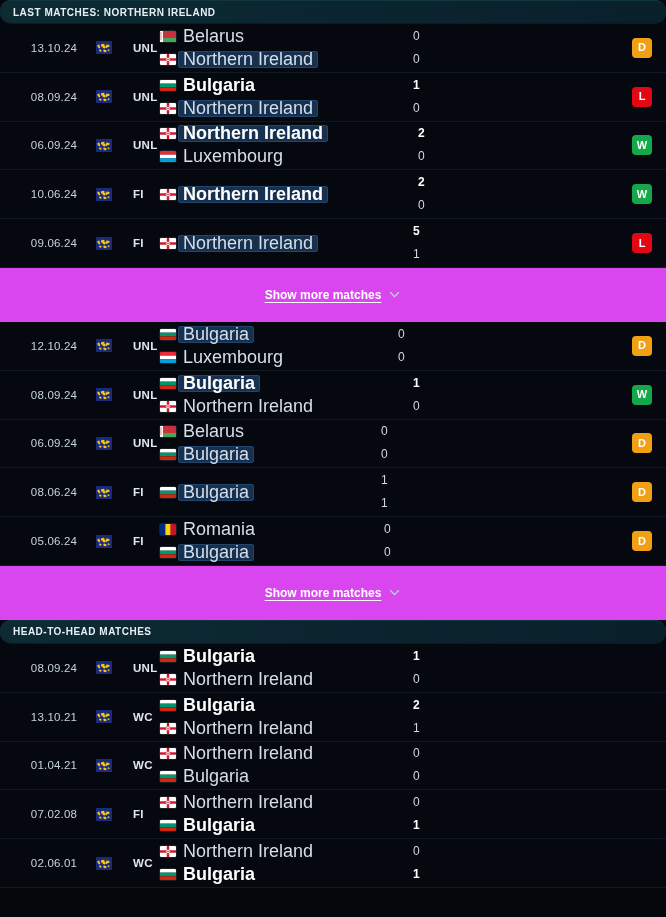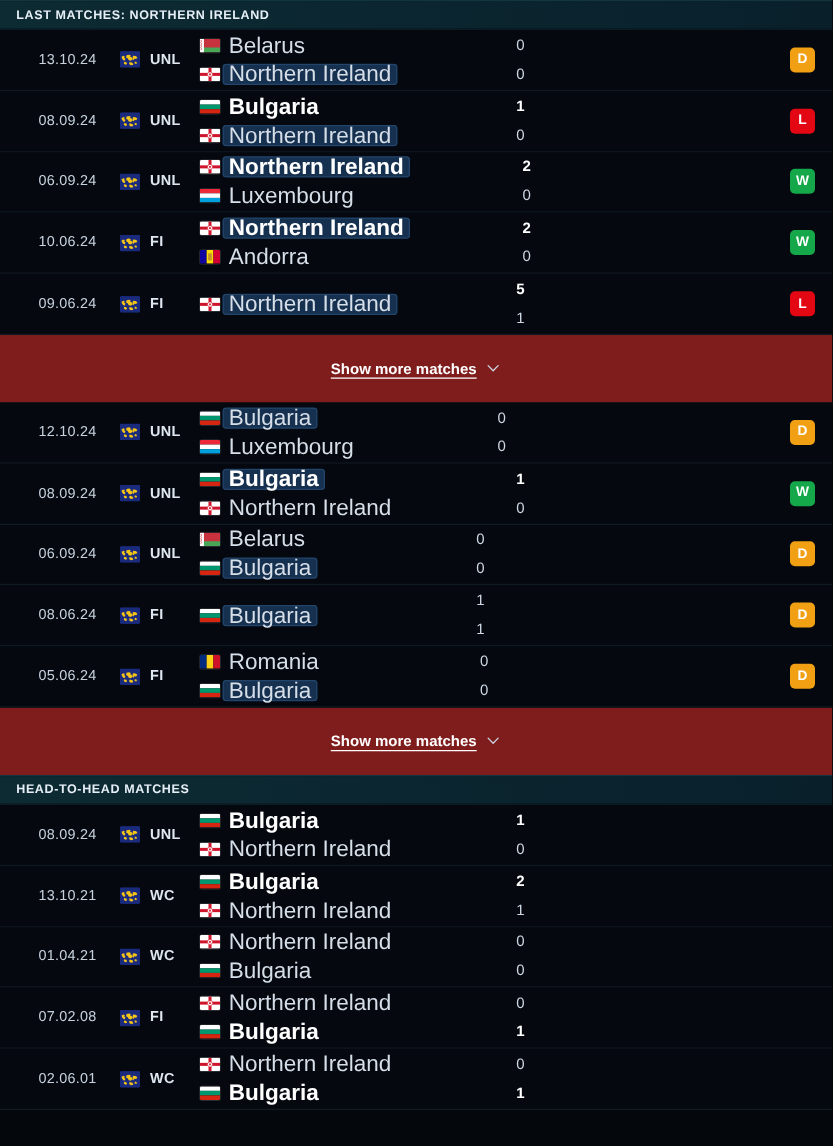--- a/index.html
+++ b/index.html
@@ -15,20 +15,21 @@
   
   .section-header{
     height:24px;
     display:flex;
     align-items:center;
     background:linear-gradient(90deg,#0d2b33 0%,#0b2630 45%,#09202b 100%);
     border-top:1px solid #123640;
     border-bottom:1px solid #0a1b22;
     padding-left:13px;
     box-sizing:border-box;
+    border-radius:11px;
   }
   .section-header .title{
     font-size:10px;
     font-weight:bold;
     letter-spacing:.5px;
     color:#e6eef6;
     text-transform:uppercase;
     white-space:nowrap;
   }
 
@@ -51,21 +52,21 @@
     font-size:11.5px;
     color:#c7d2de;
     letter-spacing:.2px;
     margin-left:12px;
   }
   .col-comp{
     width:62px;
     flex:0 0 62px;
     display:flex;
     align-items:center;
-    gap:8px;
+    gap:21px;
   }
   .comp-icon{
     width:16px;height:13px;
     flex:0 0 16px;
     border-radius:1px;
     background:#1d2f86;
     position:relative;
     overflow:hidden;
     display:block;
   }
@@ -161,21 +162,21 @@
   .badge.W{background:#14a84a;}
   .badge.D{background:#f2a013;}
   .badge.L{background:#e30613;}
 
   
   .show-more-wrap{
     height:54px;
     display:flex;
     align-items:center;
     justify-content:center;
-    background:#7f1d1d;
+    background:#d946ef;
     gap:7px;
     cursor:pointer;
   }
   .show-more-text{
     font-size:12px;
     font-weight:bold;
     color:#ffffff;
     text-decoration:underline;
     text-underline-offset:3px;
   }
@@ -372,31 +373,20 @@
               <span class="flag">
                 <svg viewBox="0 0 16 11">
                   <rect width="16" height="11" fill="#ffffff"></rect>
                   <rect y="4.3" width="16" height="2.4" fill="#cf142b"></rect>
                   <rect x="6.8" width="2.4" height="11" fill="#cf142b"></rect>
                   <circle cx="8" cy="5.5" r="2" fill="#ffffff" stroke="#cf142b" stroke-width=".4"></circle>
                   <rect x="7.3" y="4.8" width="1.4" height="1.4" fill="#cf142b"></rect>
                 </svg>
               </span>
               <span class="team-name winner highlight">Northern Ireland</span>
-            </div>
-            <div class="team-line">
-              <span class="flag">
-                <svg viewBox="0 0 16 11">
-                  <rect width="5.34" height="11" fill="#10069f"></rect>
-                  <rect x="5.34" width="5.33" height="11" fill="#fedf00"></rect>
-                  <rect x="10.67" width="5.33" height="11" fill="#d50032"></rect>
-                  <rect x="6.4" y="2.6" width="3.2" height="5.8" rx=".6" fill="#c8992a"></rect>
-                </svg>
-              </span>
-              <span class="team-name">Andorra</span>
             </div>
           </div>
           <div class="col-scores">
             <div class="score winner">2</div>
             <div class="score">0</div>
           </div>
           <div class="col-spacer"></div>
           <div class="col-result">
             <span class="badge W">W</span>
           </div>

